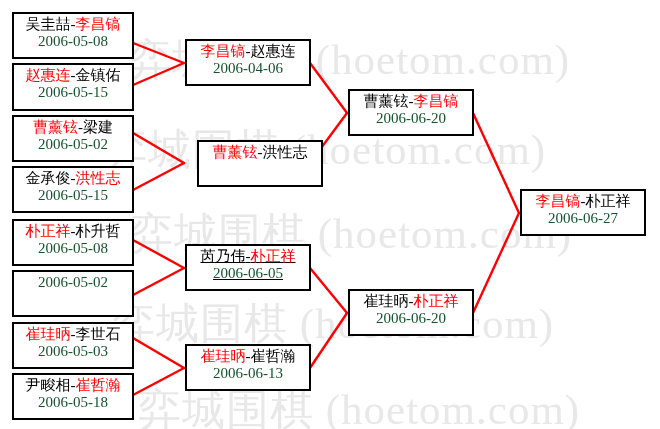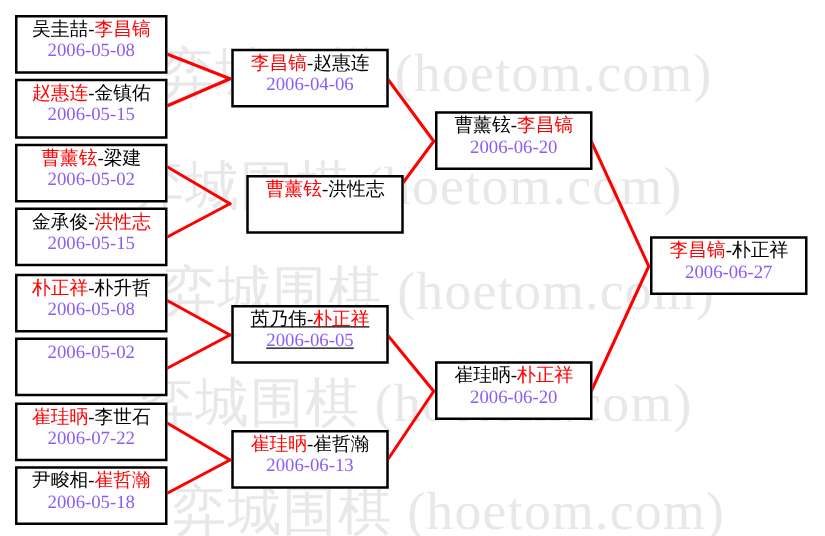--- a/index.html
+++ b/index.html
@@ -72,21 +72,21 @@
     color: #ff0000;
   }
   .player-lose {
     color: #000000;
   }
   .vs-dash {
     color: #000000;
   }
   .match-date {
     font-size: 15px;
-    color: #8b5cf6;
+    color: #14532d;
     font-family: "Liberation Serif", "DejaVu Serif", serif;
     letter-spacing: 0px;
     white-space: nowrap;
   }
 </style>
 </head>
 <body>
 
 <div id="bracket-root">
 
@@ -160,21 +160,21 @@
   </div>
 
   <div class="match-box" style="left:12px; top:270px; width:122px; height:47px;">
     <div class="match-date">2006-05-02</div>
   </div>
 
   <div class="match-box" style="left:12px; top:322px; width:122px; height:47px;">
     <div class="match-players">
       <span class="player-win">崔珪昞</span><span class="vs-dash">-</span><span class="player-lose">李世石</span>
     </div>
-    <div class="match-date">2006-07-22</div>
+    <div class="match-date">2006-05-03</div>
   </div>
 
   <div class="match-box" style="left:12px; top:373px; width:122px; height:47px;">
     <div class="match-players">
       <span class="player-lose">尹畯相</span><span class="vs-dash">-</span><span class="player-win">崔哲瀚</span>
     </div>
     <div class="match-date">2006-05-18</div>
   </div>
 
   <div class="match-box" style="left:185px; top:39px; width:126px; height:47px;">

